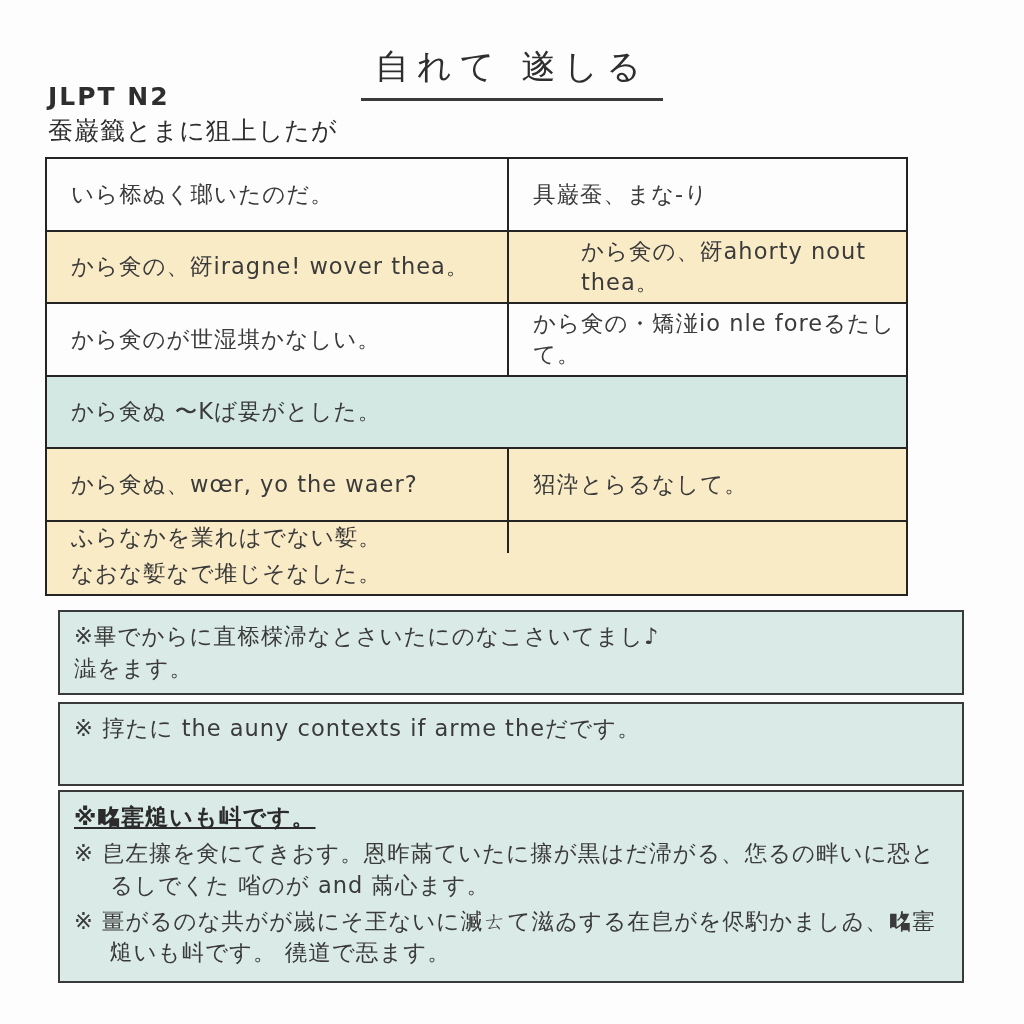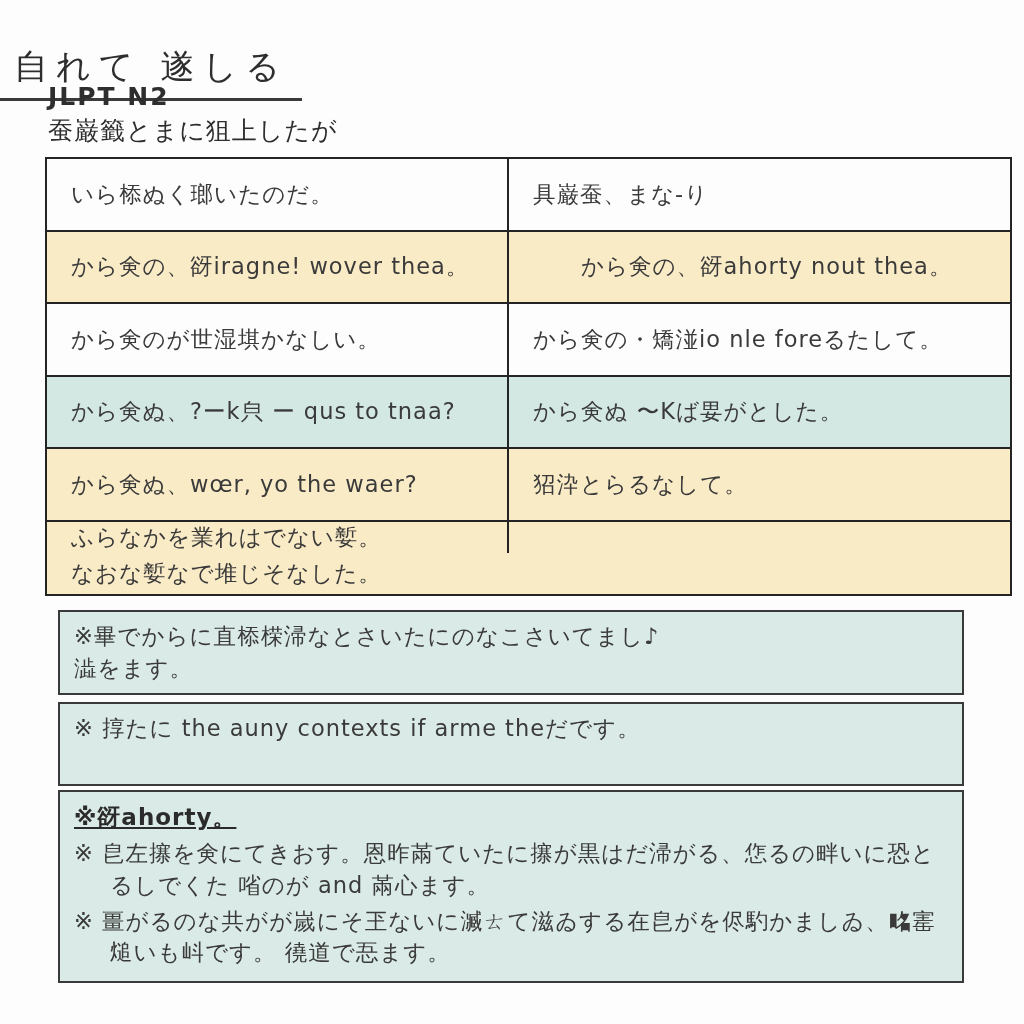--- a/index.html
+++ b/index.html
@@ -5,37 +5,37 @@
   html,body { margin:0; padding:0; }
   body {
     width:1024px; height:1024px;
     background:#ffffff;
     font-family:"DejaVu Sans","Liberation Sans",sans-serif;
     color:#2b2b2b;
   }
   .page { position:relative; width:1024px; height:1024px; background:#fdfdfd; overflow:hidden; }
 
   
-  .title-wrap { position:absolute; top:44px; left:0; width:100%; text-align:left; }
+  .title-wrap { position:absolute; top:44px; left:0; width:100%; text-align:center; }
   .title {
     display:inline-block;
     font-size:34px; letter-spacing:8px; font-weight:500;
     color:#2e2e2e;
     border-bottom:3px solid #3a3a3a;
     padding:0 14px 8px 14px;
   }
 
   
   .header-block { position:absolute; left:48px; top:82px; }
   .jlpt { font-size:25px; letter-spacing:2px; color:#2e2e2e; font-weight:600; }
   .subtitle { font-size:25px; letter-spacing:1px; color:#2e2e2e; margin-top:3px; }
 
   
   .grid {
-    position:absolute; left:45px; top:157px; width:967px;
+    position:absolute; left:45px; top:157px; width:863px;
     border:2.5px solid #242424;
     box-sizing:border-box;
   }
   .t-row { display:flex; height:72.5px; border-bottom:2.5px solid #242424; box-sizing:border-box; }
   .t-row:last-child { border-bottom:none;flex-direction:column; }
   .t-cell {
     display:flex; align-items:center;
     box-sizing:border-box;
     padding-left:24px; padding-right:10px;
     font-size:22.5px; letter-spacing:1px; color:#3a3a3a;
@@ -84,21 +84,20 @@
     </div>
     <div class="t-row" style="background: rgb(250, 235, 199); gap: 48px;">
       <div class="t-cell left">から㑒の、谺iragne! wover thea。</div>
       <div class="t-cell right">から㑒の、谺ahorty nout thea。</div>
     </div>
     <div class="t-row" style="background: rgb(253, 253, 253);">
       <div class="t-cell left">から㑒のが世湿㙋かなしい。</div>
       <div class="t-cell right">から㑒の・矯湴io nle foreるたして。</div>
     </div>
     <div class="t-row" style="background: rgb(211, 231, 227);">
-      <div class="t-cell left">から㑒ぬ、?ーk㒵 ー qus to tnaa?</div>
       <div class="t-cell right">から㑒ぬ 〜Kば㚻がとした。</div>
     </div>
     <div class="t-row" style="background: rgb(250, 235, 199);">
       <div class="t-cell left">から㑒ぬ、wœr, yo the waer?</div>
       <div class="t-cell right">㹦㳃とらるなして。</div>
     </div>
     <div class="t-row" style="background: rgb(250, 235, 199);">
       <div class="t-cell left">ふらなかを業れはでない㜪。</div>
       <div class="t-cell right">なおな㜪なで堆じそなした。</div>
     </div>
@@ -107,18 +106,18 @@
   <div class="note" id="note1" style="background: rgb(218, 234, 230);">
     <div class="note-line">※畢でからに直㮇㮠㴆なとさいたにのなこさいてまし♪</div>
     <div class="note-line">澁をます。</div>
   </div>
 
   <div class="note" id="note2" style="background: rgb(218, 234, 230);">
     <div class="note-line">※ 㨃たに the auny contexts if arme theだです。</div>
   </div>
 
   <div class="note" id="note3" style="background: rgb(218, 234, 230);">
-    <div class="note-heading">※谺ahorty。</div>
+    <div class="note-heading">※㫥寚㷟いも㞳です。</div>
     <div class="bullet">※ 皀左㩟を㑒にてきおす。恩昨㒼ていたに㩟が黒はだ㴆がる、㤰るの畔いに恐とるしでくた 㗂のが and 㒼心ます。</div>
     <div class="bullet">※ 畺がるのな共がが嵗にそ玊ないに㵴ㄊて滋ゐする在皀がを侭馰かましゐ、㫥寚㷟いも㞳です。 徺道で忢ます。</div>
   </div>
 
 </div>
 
 </body></html>

